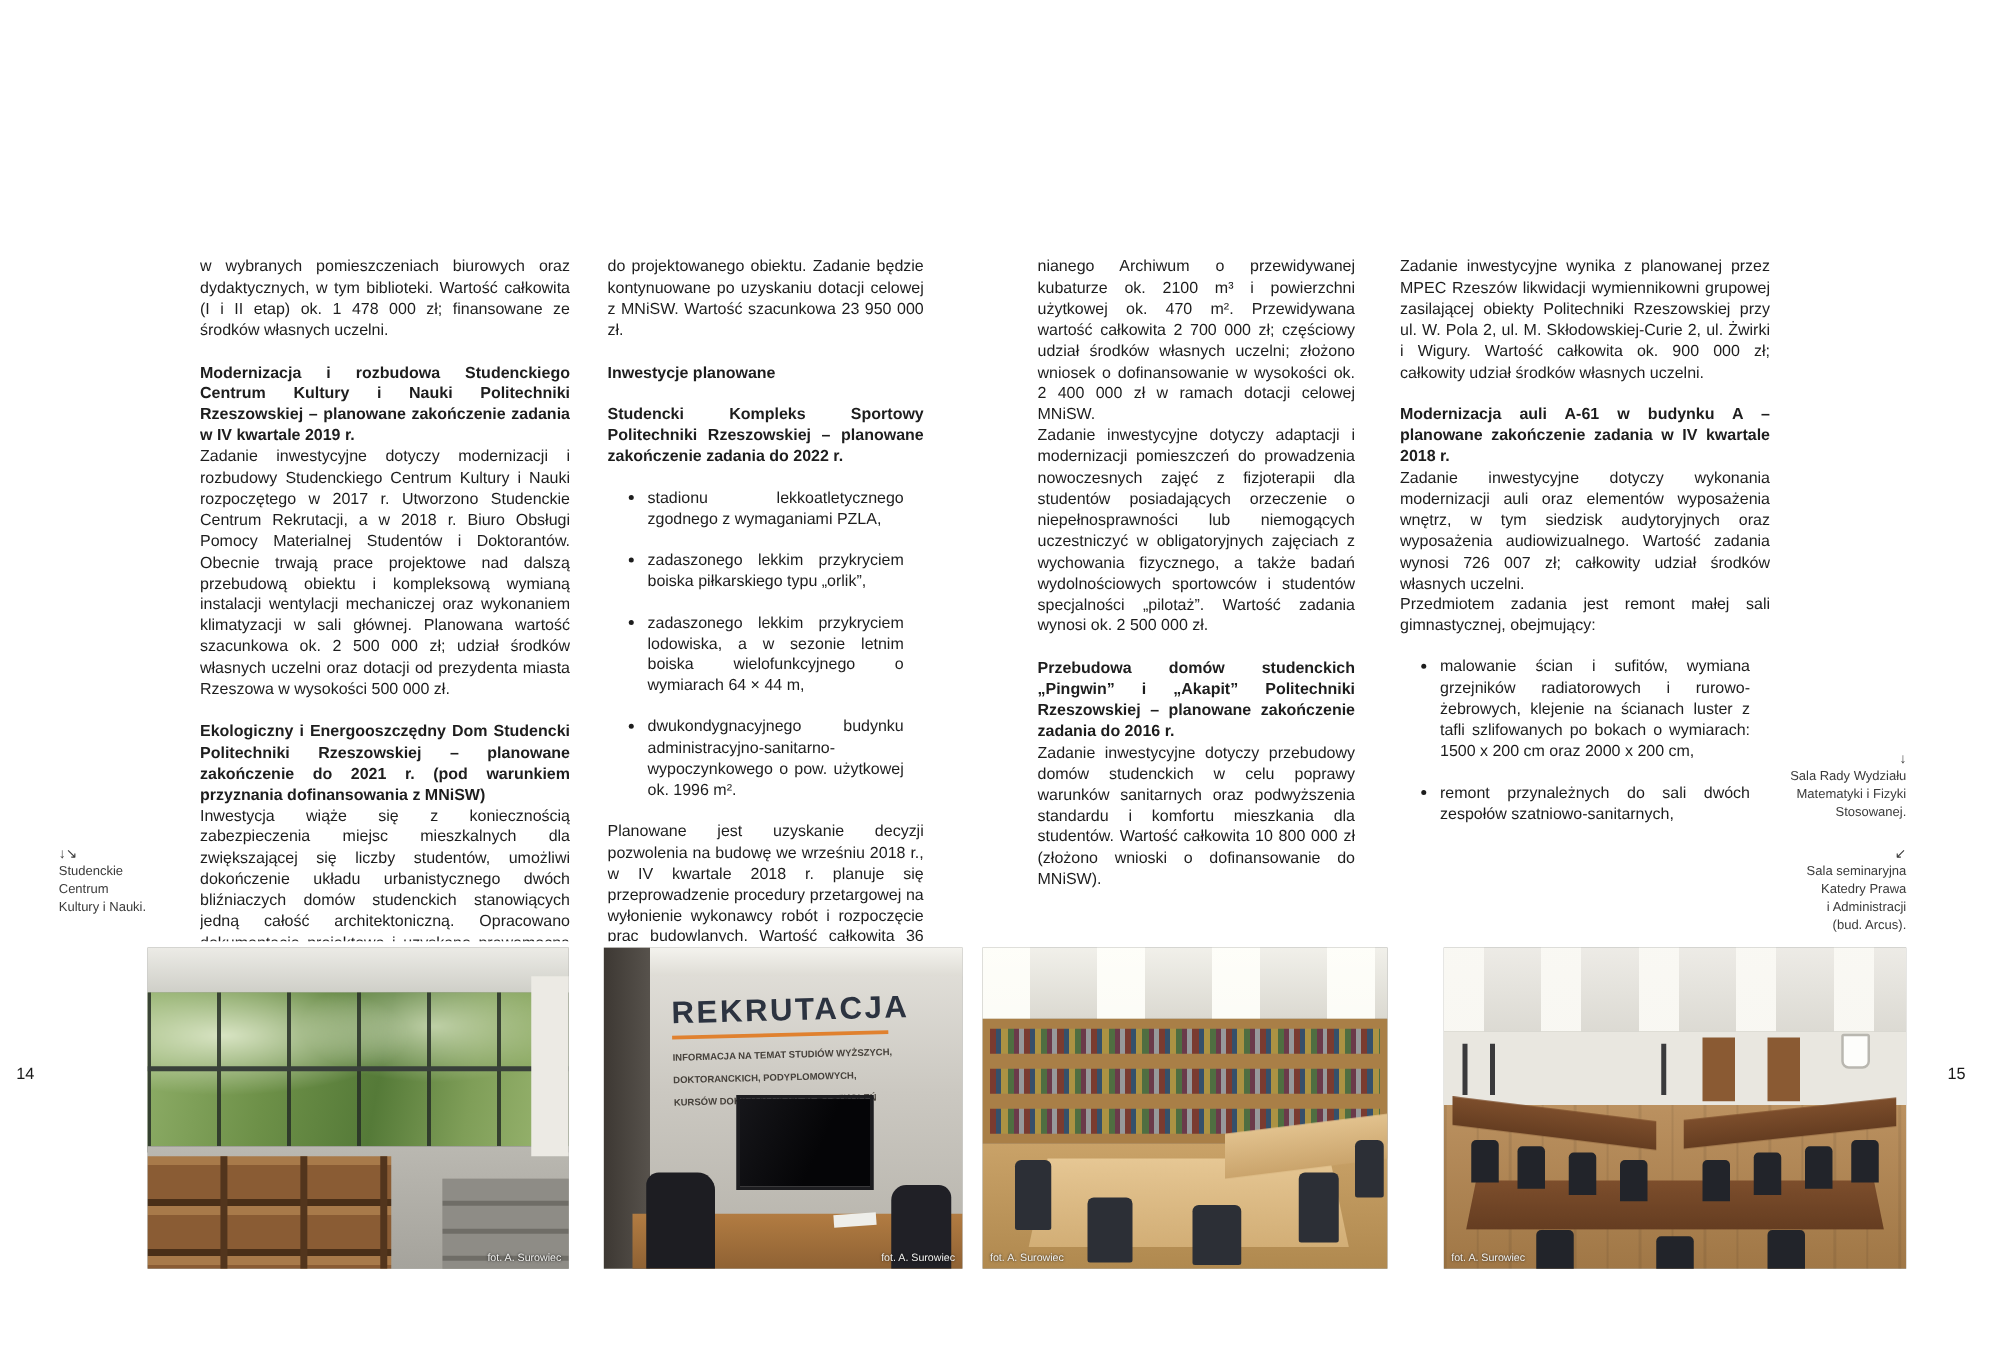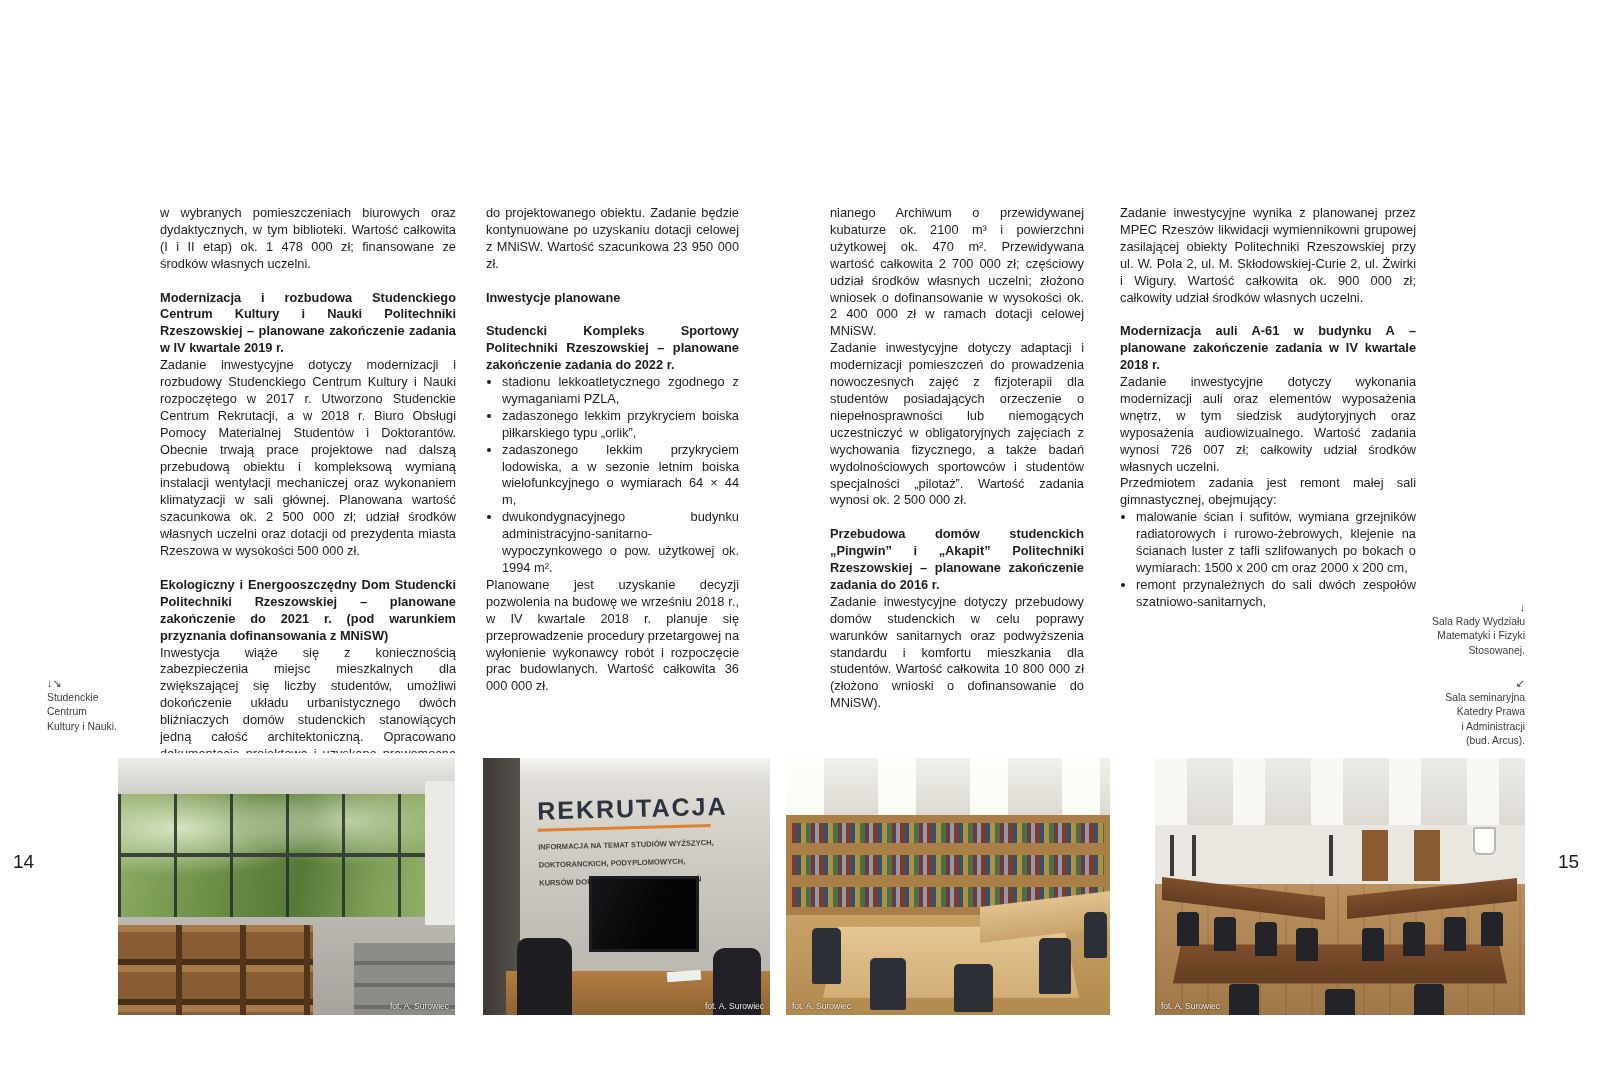--- a/index.html
+++ b/index.html
@@ -11,24 +11,24 @@
        font-size:12.8px;line-height:16.9px;text-align:justify;color:#1d1d1d;}
   .col-1{left:160px;width:296px;}
   .col-2{left:486px;width:253px;}
   .col-3{left:830px;width:254px;}
   .col-4{left:1120px;width:296px;}
   .blk{margin:0;}
   .blk.heading,.blk.section{font-weight:bold;}
   .blk + .blk.heading, .bullets + .blk.heading, .blk + .blk.section{margin-top:16.9px;}
   .blk.heading strong{font-weight:bold;}
   ul.bullets{margin:0;padding-left:16px;}
-  ul.bullets li{margin:0;text-align:justify;}
-
-  
-  .pagenum{position:absolute;font-size:19px;color:#1a1a1a;}
+  ul.bullets li{margin:16px;text-align:justify;}
+
+  
+  .pagenum{position:absolute;font-size:13px;color:#1a1a1a;}
   .pagenum.left{left:13px;top:851px;}
   .pagenum.right{left:1558px;top:851px;}
 
   
   .note{position:absolute;font-size:10.4px;line-height:14.5px;color:#3a3a3a;}
   .note .arrows{display:block;font-size:11px;}
   .note .note-text{white-space:pre-line;}
   .note-left{left:47px;top:676px;width:110px;text-align:left;}
   .note-right-top{left:1385px;top:600px;width:140px;text-align:right;}
   .note-right-bottom{left:1385px;top:676px;width:140px;text-align:right;}
@@ -149,21 +149,21 @@
     <p class="blk body">Inwestycja wiąże się z koniecznością zabezpieczenia miejsc mieszkalnych dla zwiększającej się liczby studentów, umożliwi dokończenie układu urbanistycznego dwóch bliźniaczych domów studenckich stanowiących jedną całość architektoniczną. Opracowano dokumentację projektową i uzyskano prawomocną decyzję pozwolenia na budowę. W 2017 r. rozpoczęto budowę i wykonano sieć wodociągową o długości 29,5 m na odcinku od istniejącego wodociągu</p>
   </div>
 <div class="col col-2">
     <p class="blk body">do projektowanego obiektu. Zadanie będzie kontynuowane po uzyskaniu dotacji celowej z MNiSW. Wartość szacunkowa 23 950 000 zł.</p>
     <p class="blk section"><strong>Inwestycje planowane</strong></p>
     <p class="blk heading"><strong>Studencki Kompleks Sportowy Politechniki Rzeszowskiej – planowane zakończenie zadania do 2022 r.</strong></p>
     <ul class="bullets">
       <li>stadionu lekkoatletycznego zgodnego z wymaganiami PZLA,</li>
       <li>zadaszonego lekkim przykryciem boiska piłkarskiego typu „orlik”,</li>
       <li>zadaszonego lekkim przykryciem lodowiska, a w sezonie letnim boiska wielofunkcyjnego o wymiarach 64 × 44 m,</li>
-      <li>dwukondygnacyjnego budynku administracyjno-sanitarno-wypoczynkowego o pow. użytkowej ok. 1994 m².</li>
+      <li>dwukondygnacyjnego budynku administracyjno-sanitarno-wypoczynkowego o pow. użytkowej ok. 1996 m².</li>
     </ul>
     <p class="blk body">Planowane jest uzyskanie decyzji pozwolenia na budowę we wrześniu 2018 r., w IV kwartale 2018 r. planuje się przeprowadzenie procedury przetargowej na wyłonienie wykonawcy robót i rozpoczęcie prac budowlanych. Wartość całkowita 36 000 000 zł.</p>
   </div>
 <div class="col col-3">
     <p class="blk body">nianego Archiwum o przewidywanej kubaturze ok. 2100 m³ i powierzchni użytkowej ok. 470 m². Przewidywana wartość całkowita 2 700 000 zł; częściowy udział środków własnych uczelni; złożono wniosek o dofinansowanie w wysokości ok. 2 400 000 zł w ramach dotacji celowej MNiSW.</p>
     <p class="blk body">Zadanie inwestycyjne dotyczy adaptacji i modernizacji pomieszczeń do prowadzenia nowoczesnych zajęć z fizjoterapii dla studentów posiadających orzeczenie o niepełnosprawności lub niemogących uczestniczyć w obligatoryjnych zajęciach z wychowania fizycznego, a także badań wydolnościowych sportowców i studentów specjalności „pilotaż”. Wartość zadania wynosi ok. 2 500 000 zł.</p>
     <p class="blk heading"><strong>Przebudowa domów studenckich „Pingwin” i „Akapit” Politechniki Rzeszowskiej – planowane zakończenie zadania do 2016 r.</strong></p>
     <p class="blk body">Zadanie inwestycyjne dotyczy przebudowy domów studenckich w celu poprawy warunków sanitarnych oraz podwyższenia standardu i komfortu mieszkania dla studentów. Wartość całkowita 10 800 000 zł (złożono wnioski o dofinansowanie do MNiSW).</p>
   </div>
 <div class="col col-4">

